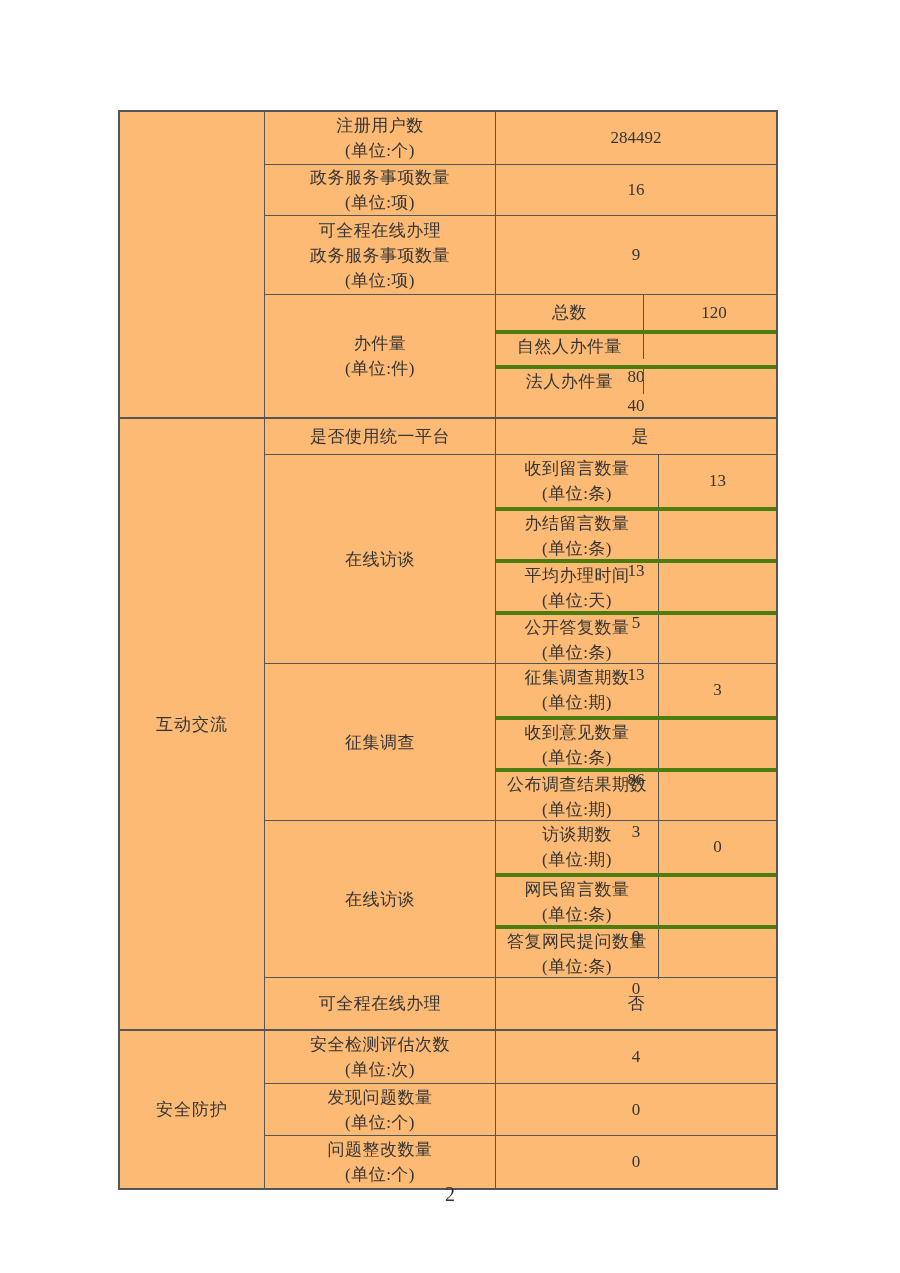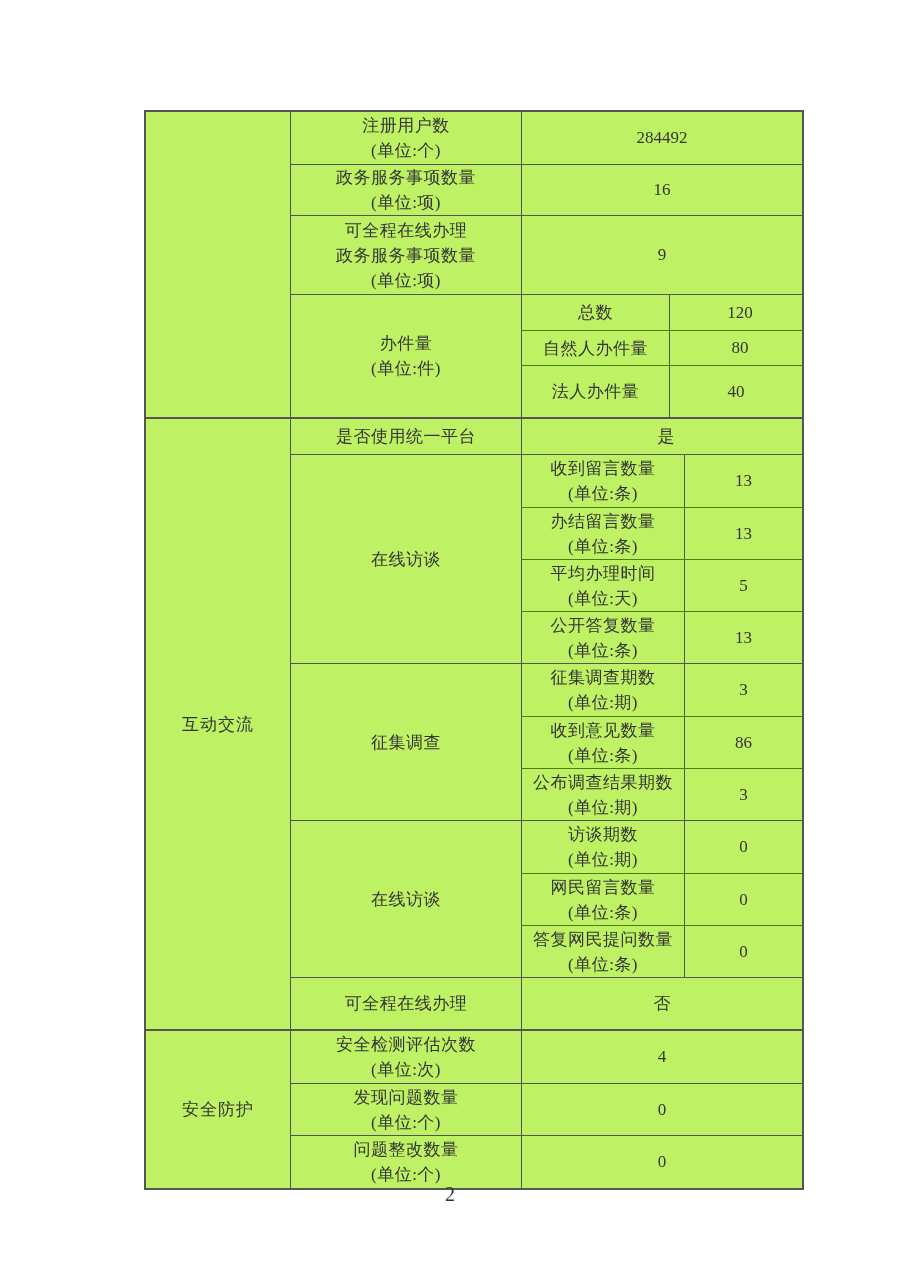--- a/index.html
+++ b/index.html
@@ -11,25 +11,25 @@
     height: 1273px;
     background: #ffffff;
     position: relative;
     font-family: "Liberation Serif", "DejaVu Serif", serif;
     color: #353535;
   }
   * { box-sizing: border-box; }
 
   .tbl {
     position: absolute;
-    left: 144px;
+    left: 118px;
     top: 110px;
     width: 660px;
     border: 2px solid #555555;
-    background: #bef264;
+    background: #fdba74;
   }
 
   .sec { display: flex; }
   .sec + .sec { border-top: 2px solid #555555; }
 
   .g1 {
     width: 145px;
     border-right: 1px solid #555555;
     display: flex;
     align-items: center;
@@ -61,21 +61,21 @@
     flex: 1;
     display: flex;
     align-items: center;
     justify-content: center;
     text-align: center;
     font-size: 17px;
   }
 
   .subs { flex: 1; display: flex; flex-direction: column; }
   .srow { display: flex; }
-  .srow + .srow { border-top: 1px solid #4d7c0f; }
+  .srow + .srow { border-top: 4px solid #4d7c0f; flex-direction: column; }
 
   .slab {
     border-right: 1px solid #555555;
     display: flex;
     align-items: center;
     justify-content: center;
     text-align: center;
     font-size: 17px;
     line-height: 25px;
     white-space: pre-line;

